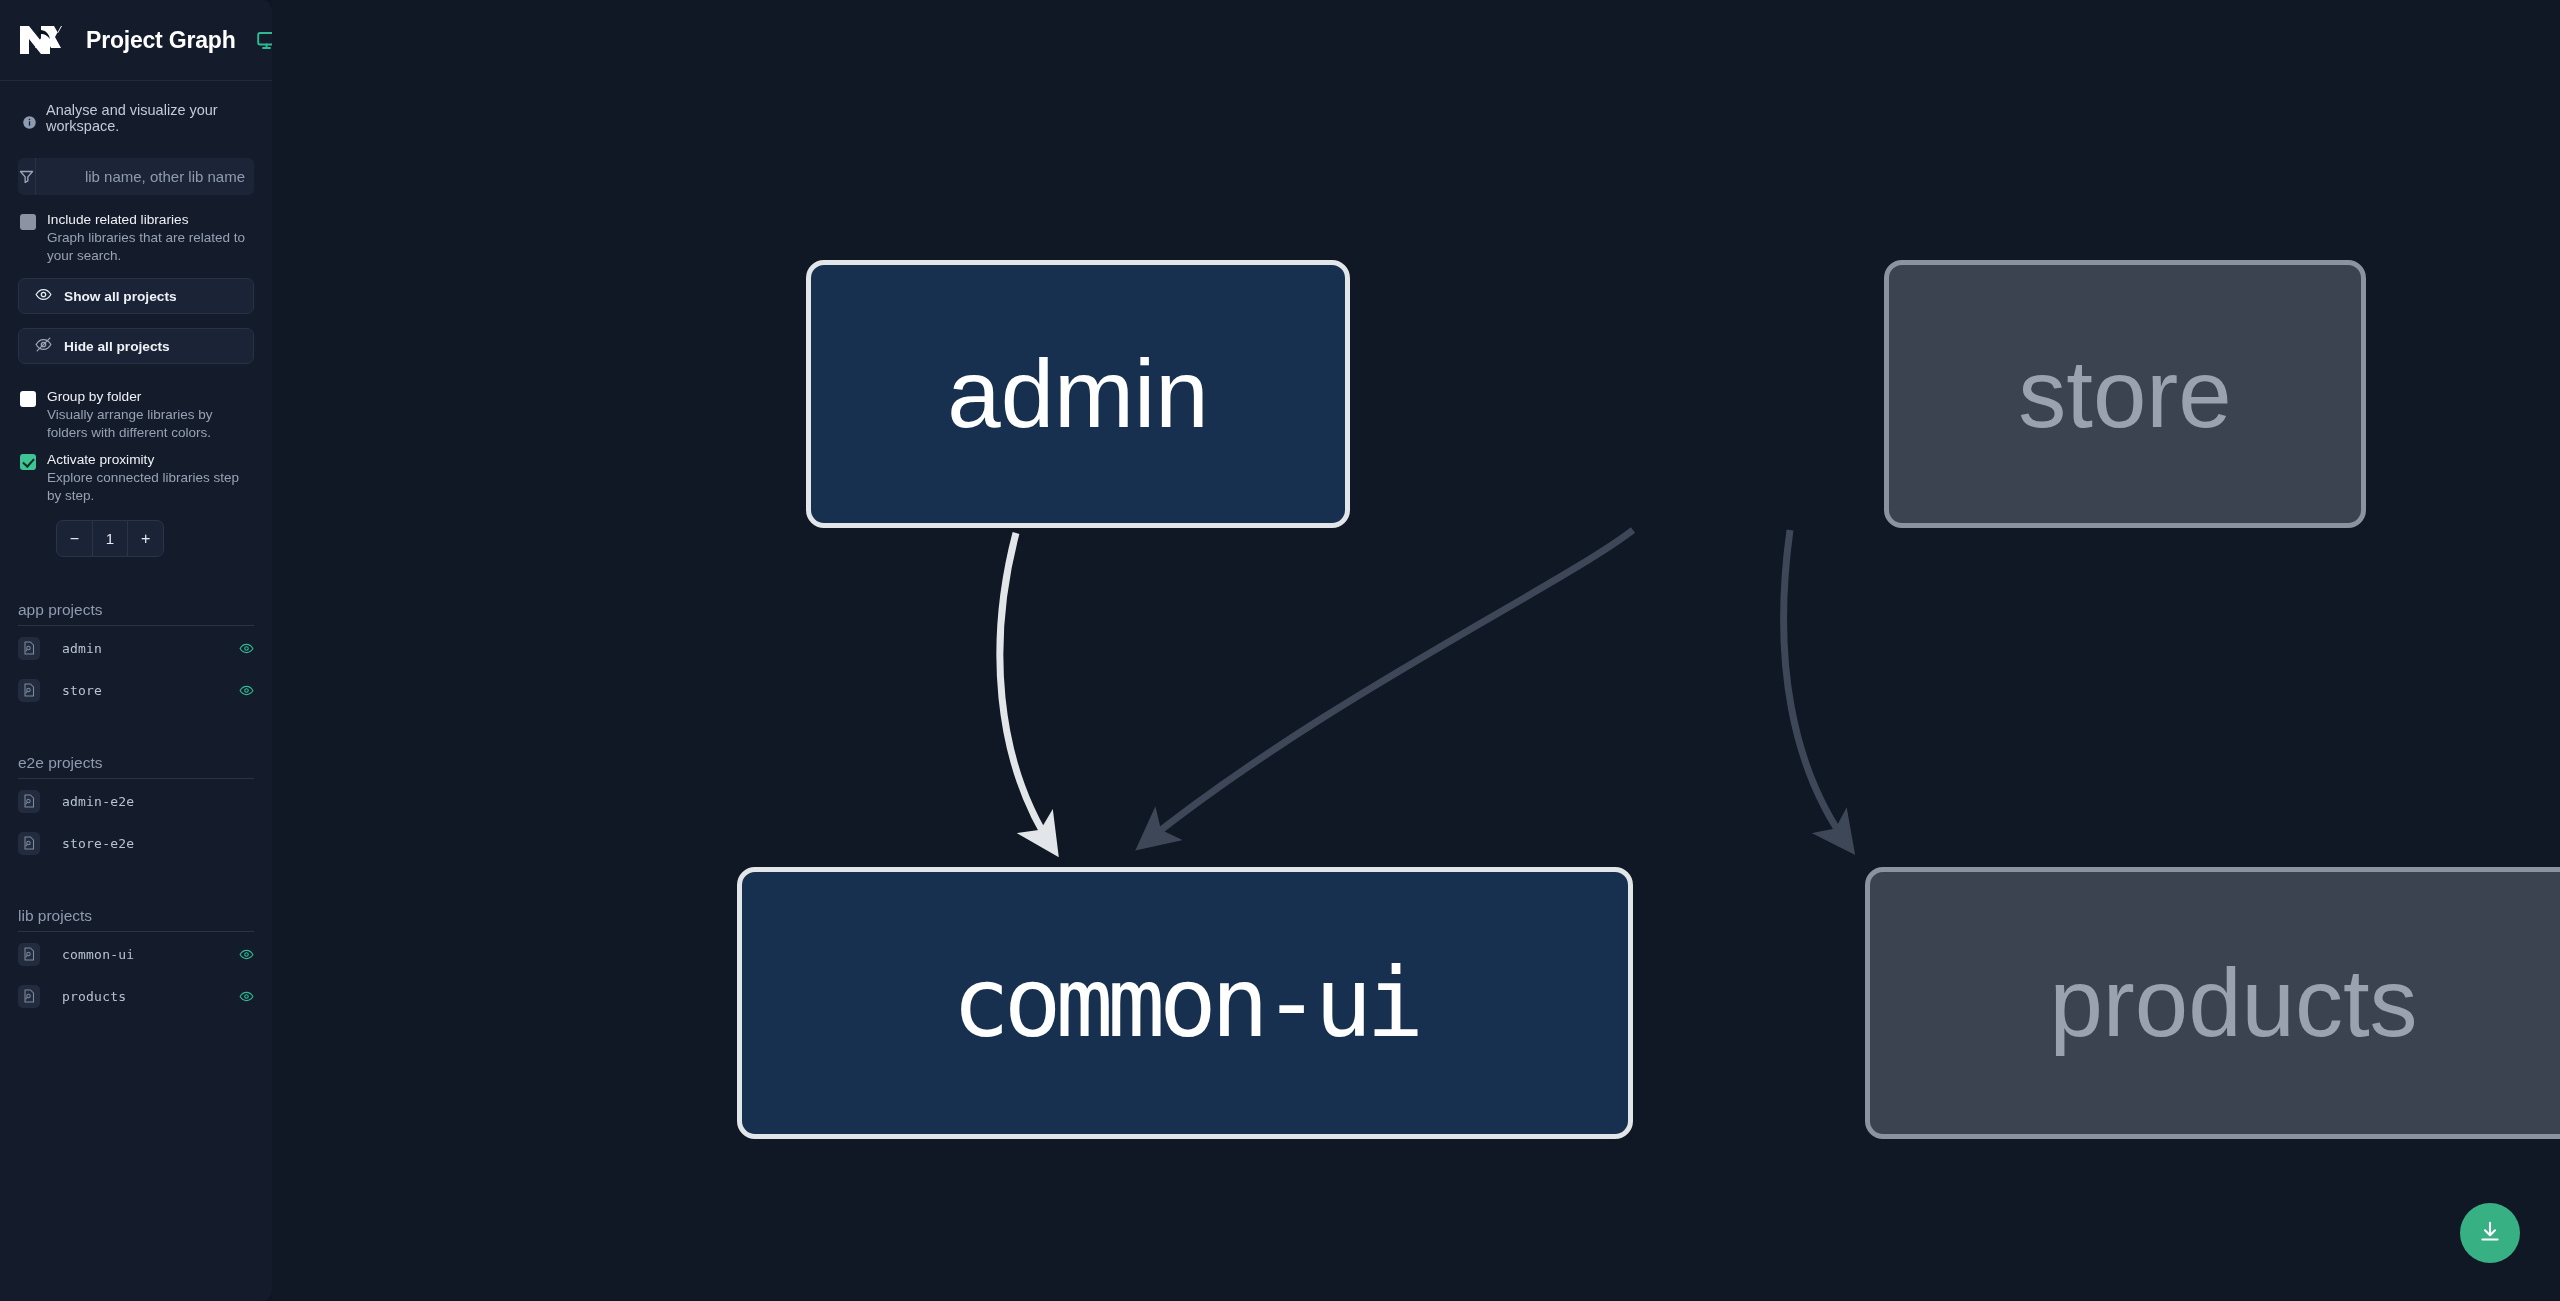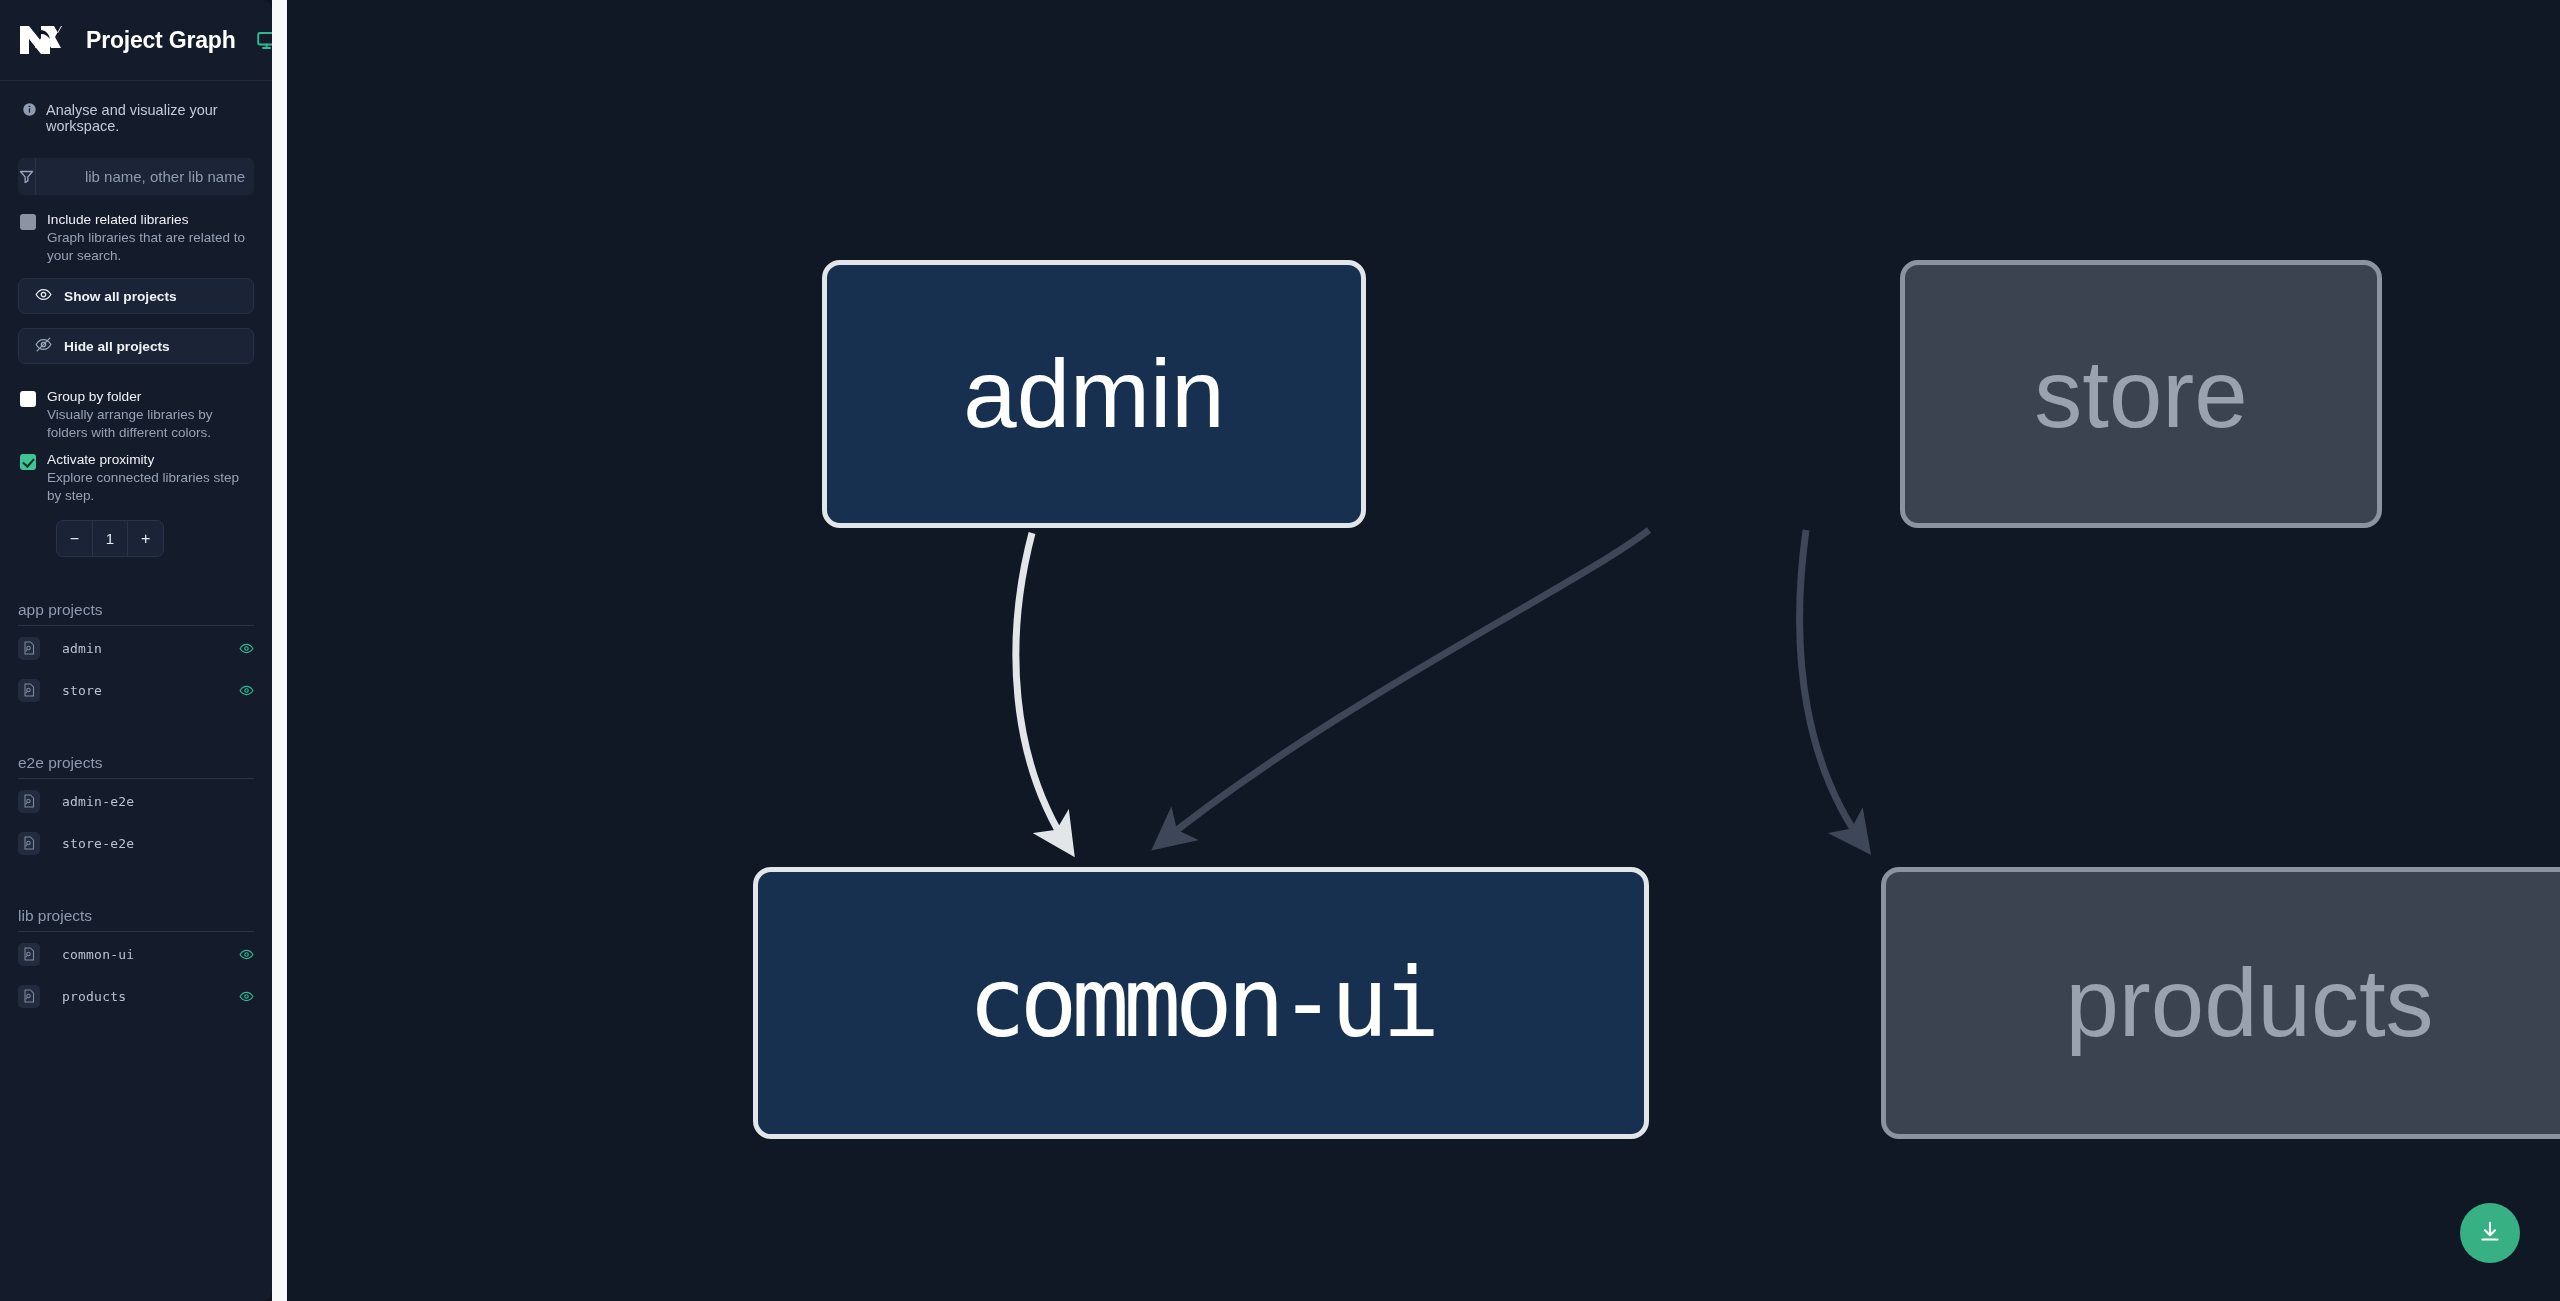--- a/index.html
+++ b/index.html
@@ -2,21 +2,21 @@
 <html><head>
 <meta charset="utf-8">
 <style>
   * { box-sizing: border-box; margin: 0; padding: 0; }
   html, body {
     width: 2560px; height: 1301px;
     background: #0f1521;
     font-family: "Liberation Sans", sans-serif;
     overflow: hidden;
   }
-  #app { position: relative; width: 2560px; height: 1007px; display: flex; gap: 16px; }
+  #app { position: relative; width: 2560px; height: 1007px; display: flex; }
 
   
   #sidebar {
     position: relative;
     width: 272px; height: 1301px;
     background: #141b2a;
     border-top-right-radius: 10px;
     border-bottom-right-radius: 10px;
     flex: 0 0 272px;
     overflow: hidden;
@@ -40,21 +40,21 @@
   }
   .nx-logo { width: 48px; height: 40px; position: relative; flex: 0 0 48px; }
   .nx-logo svg { display:block; }
   .sb-title {
     color: #ffffff; font-size: 23px; font-weight: 700;
     margin-left: 20px; letter-spacing: -0.2px; white-space: nowrap;
   }
   .monitor-icon { margin-left: 20px; display:flex; align-items:center; }
 
   .sb-tagline {
-    display: flex; align-items: flex-start; gap: 9px;
+    display: flex; align-items: flex-end; gap: 9px;
     padding: 21px 14px 0 22px;
   }
   .sb-tagline .txt { color: #c2cbd8; font-size: 14.5px; }
 
   .search-wrap {
     margin: 24px 18px 0 18px;
     height: 37px;
     display: flex; align-items: stretch;
     background: #1c2537;
     border-radius: 6px;

